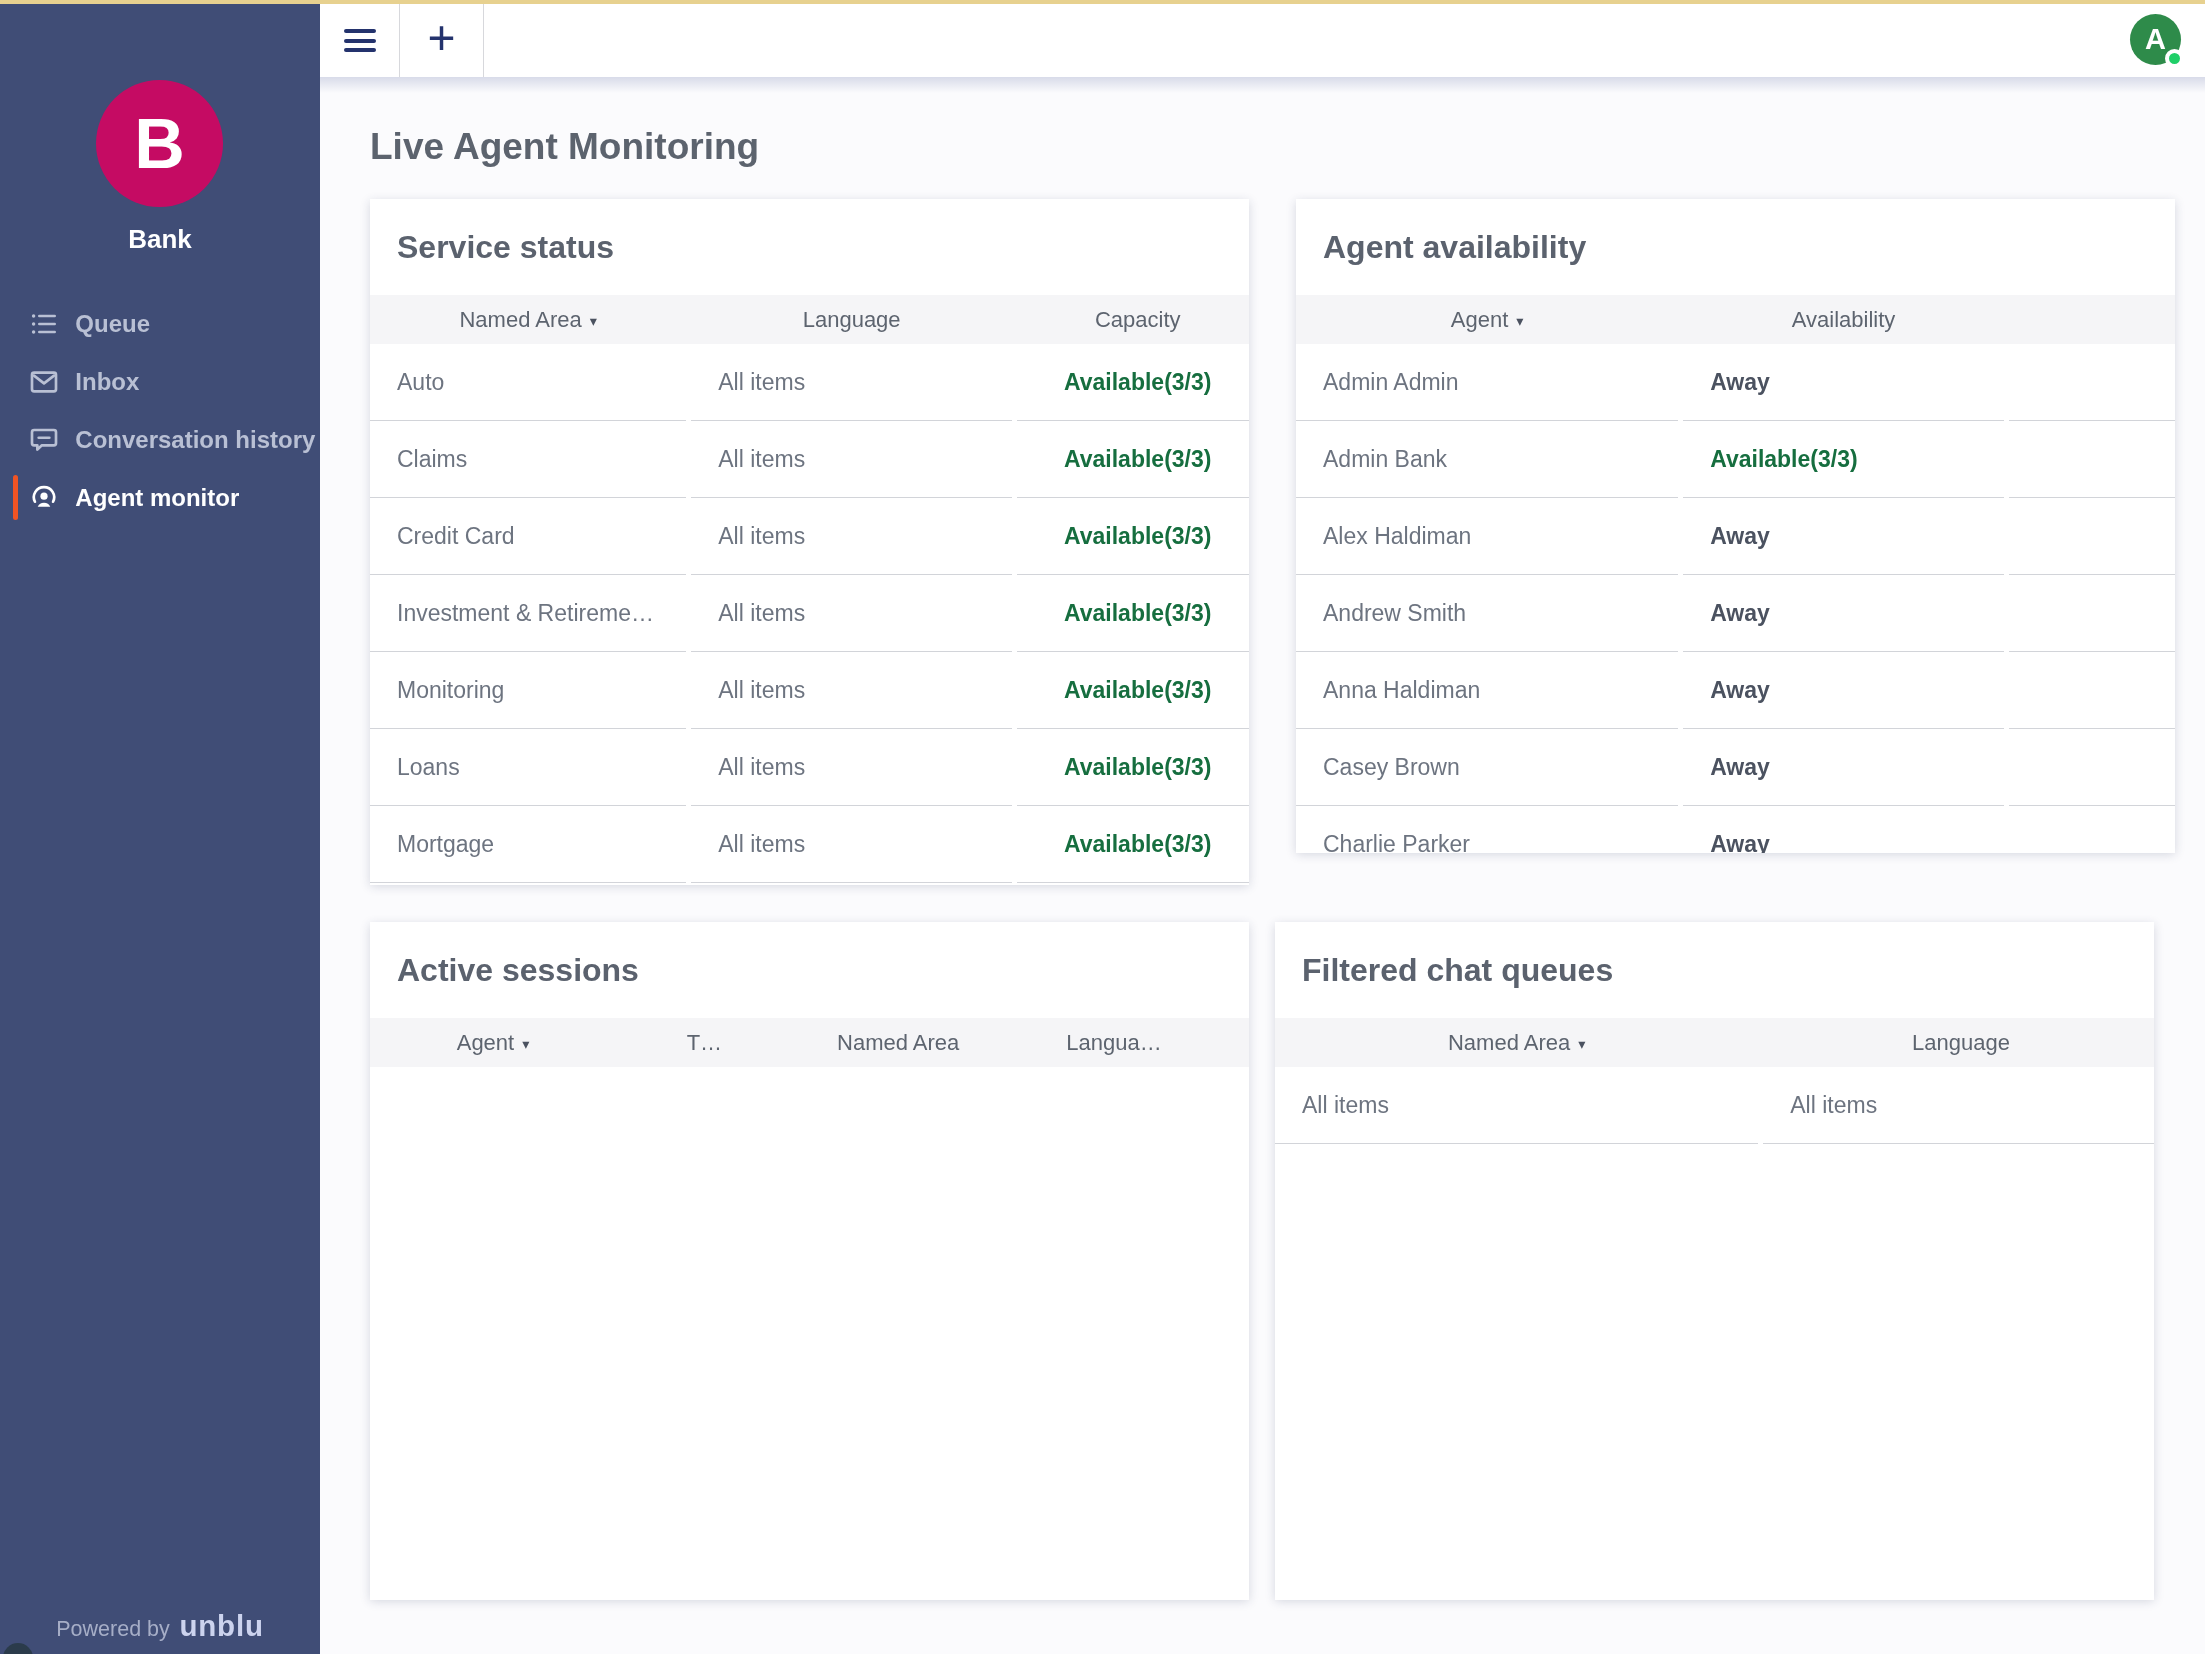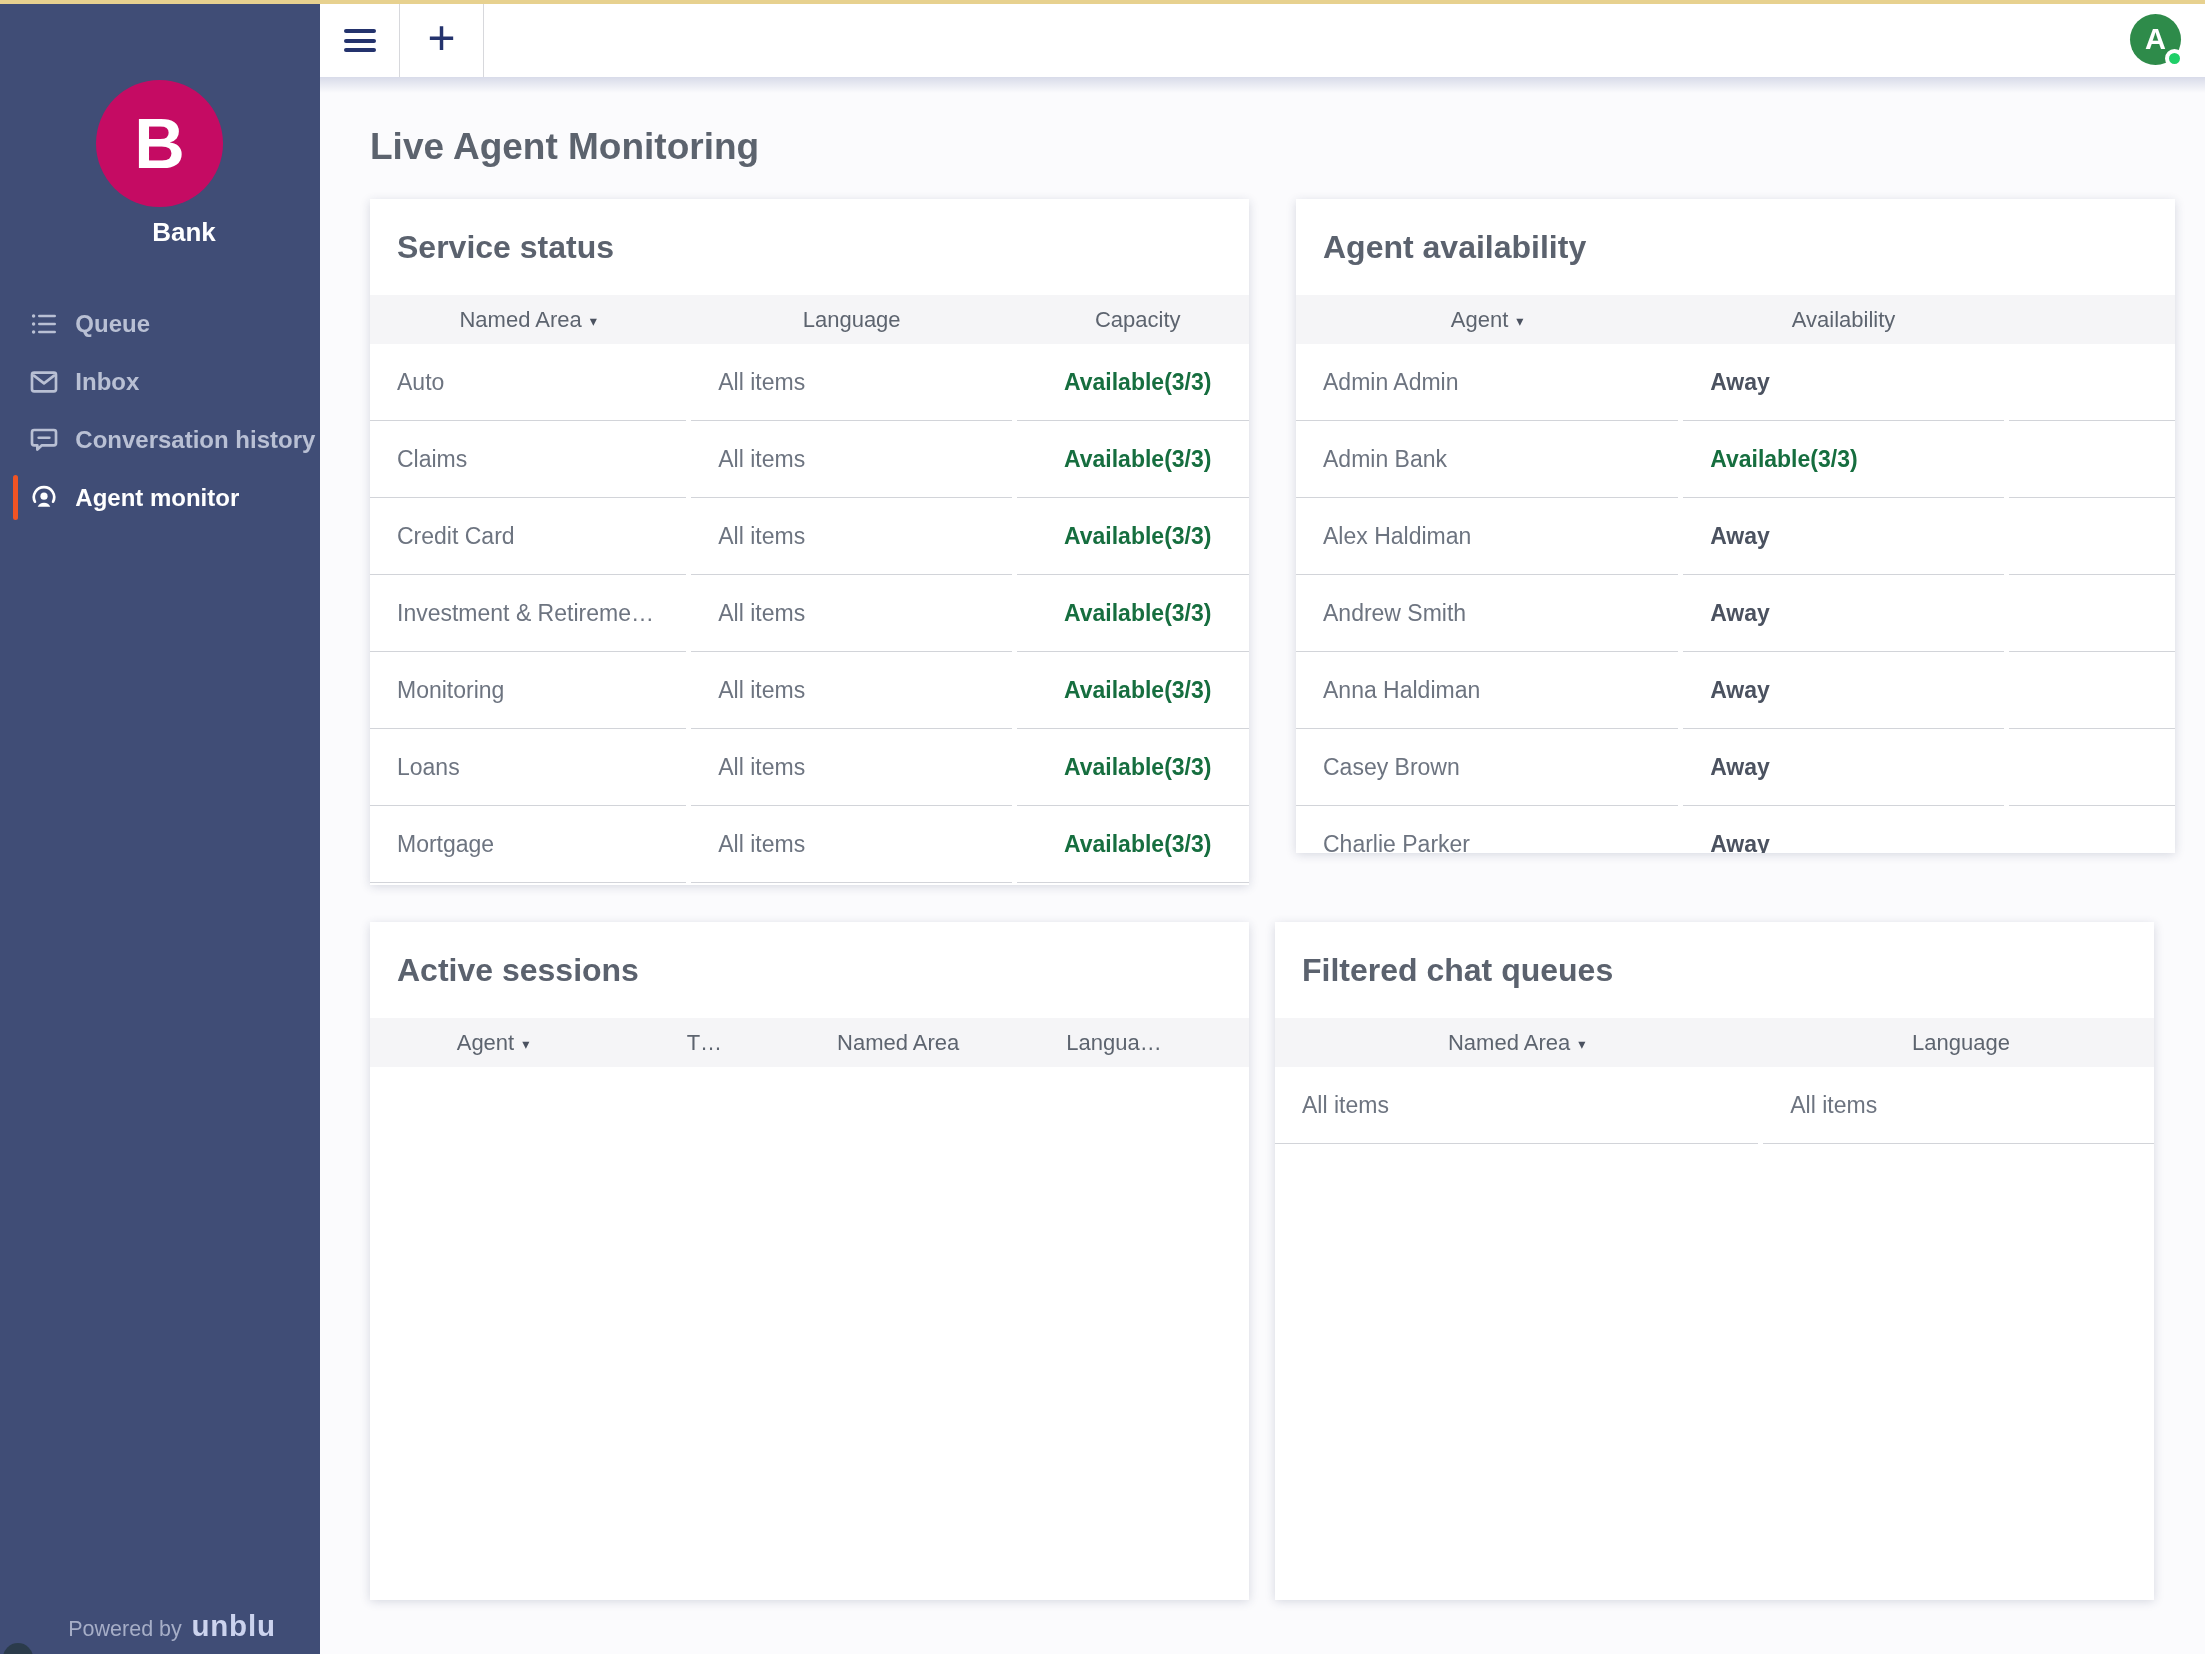--- a/index.html
+++ b/index.html
@@ -12,31 +12,31 @@
   
   .gold-strip { position:absolute; left:0; top:0; width:100%; height:4px; background:#e7d18f; z-index:60; }
 
   
   .sidebar { position:absolute; left:0; top:4px; bottom:0; width:320px; background:#404d76; z-index:50; }
   .logo-circle {
     position:absolute; left:96px; top:76px; width:127px; height:127px; border-radius:50%;
     background:#c50b63; display:flex; align-items:center; justify-content:center;
   }
   .logo-circle span { color:#fff; font-size:70px; font-weight:700; line-height:1; }
-  .org-name { position:absolute; top:213px; left:0; width:100%; text-align:center;
-    color:#fff; font-size:26px; font-weight:700;margin-left:24px; }
+  .org-name { position:absolute; top:220px; left:0; width:100%; text-align:center;
+    color:#fff; font-size:26px; font-weight:700; }
   .nav { position:absolute; top:291px; left:0; width:100%; }
   .nav-item { position:relative; height:58px; display:flex; align-items:center;
     padding-left:28px; color:#b9c0d4; cursor:pointer; }
   .nav-item .nav-icon { width:33px; height:33px; display:flex; align-items:center; margin-right:14.3px; flex:0 0 auto; }
   .nav-item .nav-icon svg { width:32px; height:32px; }
   .nav-label { font-size:24px; font-weight:700; white-space:nowrap; }
   .nav-item.active { color:#ffffff; }
   .nav-ind { position:absolute; left:12.7px; top:6.4px; width:5.6px; height:45px; border-radius:3.2px; background:#f15424; }
-  .powered { position:absolute; bottom:11px; left:12px; width:100%; text-align:center; }
+  .powered { position:absolute; bottom:11px; left:0; width:100%; text-align:center; }
   .powered .pb { color:#a6aec7; font-size:21.5px; }
   .powered .pb-brand { color:#ccd3ee; font-size:29.5px; font-weight:700; margin-left:9.6px; letter-spacing:0.8px; }
   .chat-peek { position:absolute; left:3.2px; bottom:-19px; width:30px; height:30px; border-radius:50%;
     background:rgba(25,45,40,.55); }
 
   
   .topbar { position:absolute; left:320px; right:0; top:4px; height:73px; background:#ffffff; z-index:40; }
   .topbar-btn { position:absolute; top:0; height:73px; display:flex; align-items:center; justify-content:center;
     border-right:0.8px solid #d7d8dc; cursor:pointer; background:#fff; }
   .btn-menu { left:0; width:80px; }

